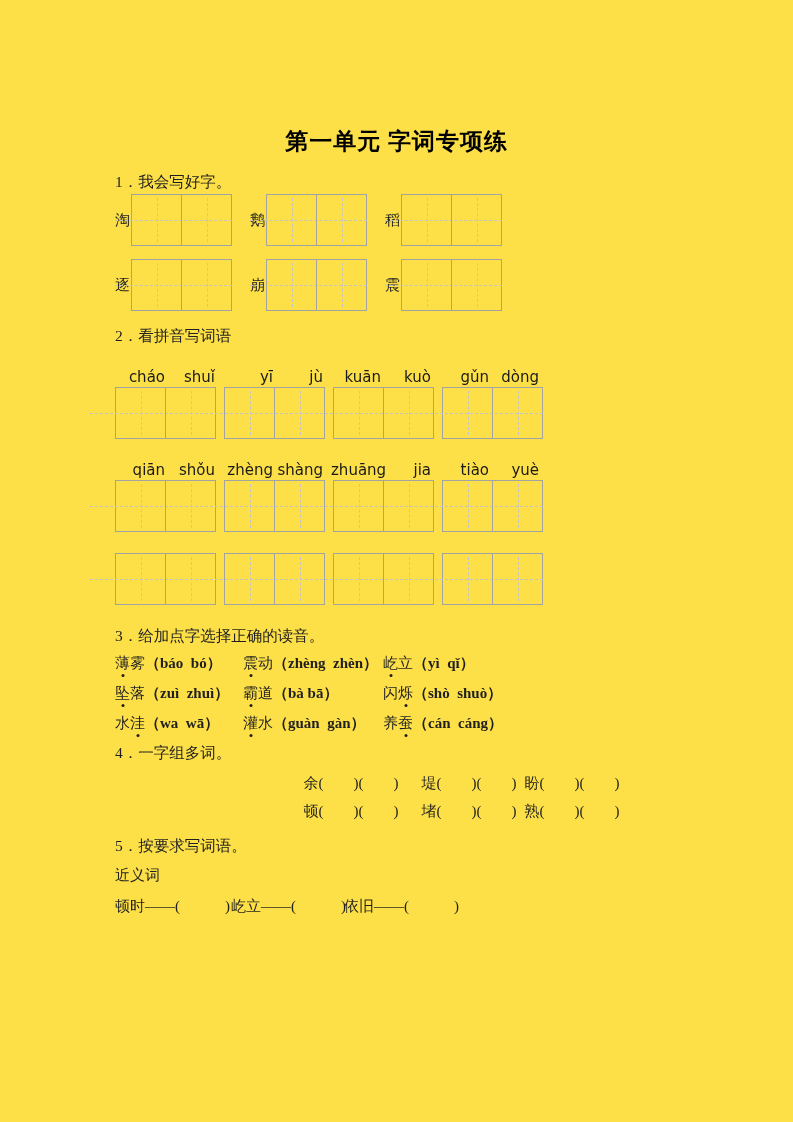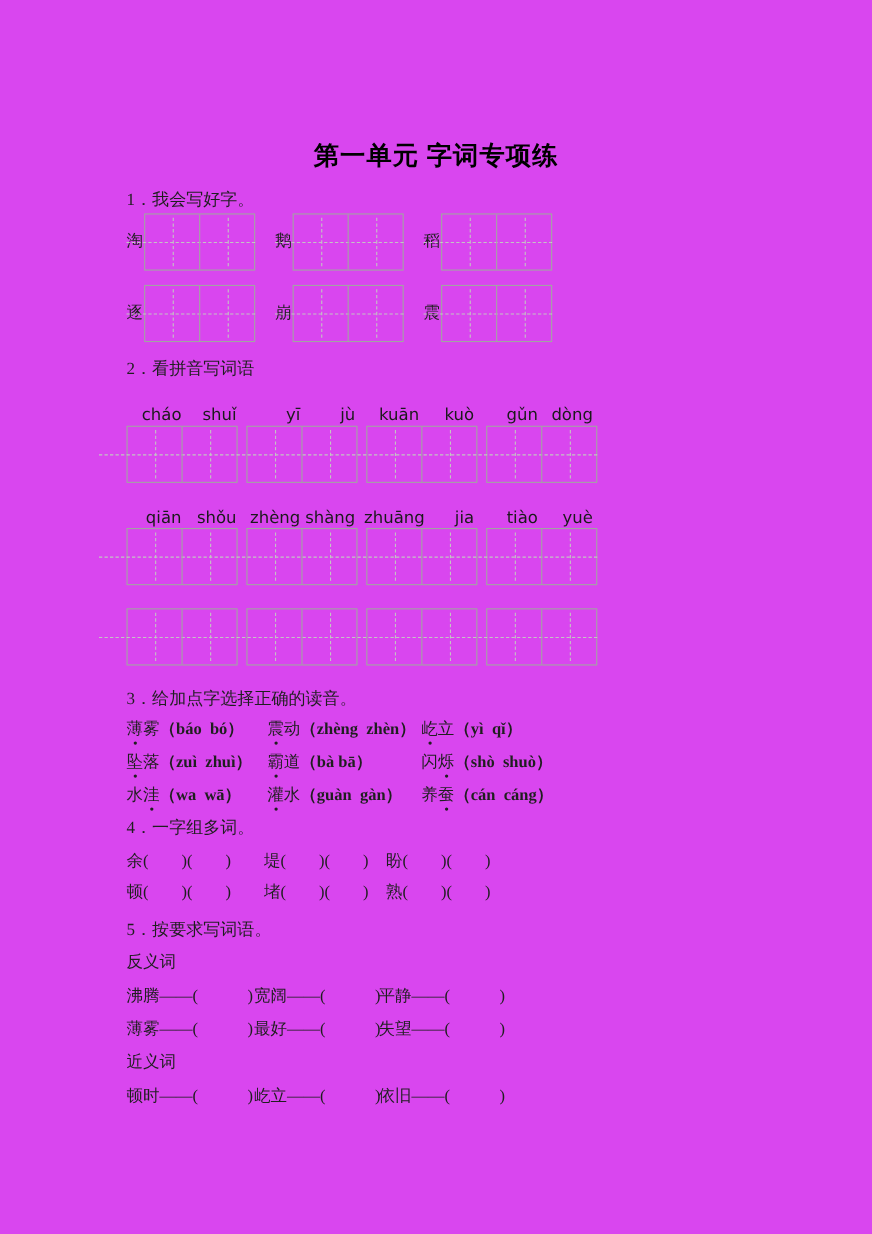--- a/index.html
+++ b/index.html
@@ -1,17 +1,17 @@
 <!DOCTYPE html>
 <html><head>
 <meta charset="utf-8">
 <style>
   html,body{margin:0;padding:0;background:#ffffff;}
   .page{
-    width:793px;height:1122px;position:relative;background:#d946ef;
+    width:793px;height:1122px;position:relative;background:#fde047;
     font-family:"Liberation Serif","DejaVu Serif",serif;color:#1f1f1f;
     box-sizing:border-box;overflow:hidden;
   }
   .title{
     padding-top:126px;text-align:center;font-size:23px;font-weight:700;
     letter-spacing:1px;line-height:32px;color:#000;margin-bottom:14px;
   }
   .content{padding-left:115px;}
   .q-heading{font-size:15.5px;line-height:20px;}
   
@@ -60,21 +60,21 @@
   }
   .q3-pinyin{white-space:pre;font-weight:bold;}
   #q3-rows{margin-bottom:10px;}
   
   #q4-heading{margin-bottom:10px;}
   .pair-row{line-height:20px;font-size:15px;white-space:pre;}
   .q4-row{margin-bottom:8px;}
   .q4-item{display:inline-block;white-space:pre;}
   .q4-row .q4-item:nth-child(1){width:125px;}
   .q4-row .q4-item:nth-child(2){width:111px;}
-  #q4-rows{margin-bottom:15px;}
+  #q4-rows{margin-bottom:15px;text-align:center;}
   #q5-heading{margin-bottom:9px;font-family:Liberation Serif, serif;}
   .q5-sublabel{font-size:15px;line-height:20px;margin-bottom:11px;}
   .q5-row{margin-bottom:10px;}
   .q5-item{display:inline-block;white-space:pre;}
   .q5-row .q5-item:nth-child(1){width:116px;}
   .q5-row .q5-item:nth-child(2){width:113px;}
   .q5-section{margin-bottom:5px;}
   
   .footer{
     position:absolute;left:0;right:0;top:1076px;text-align:center;
@@ -248,25 +248,20 @@
 
     <div class="q-heading" id="q4-heading">4．一字组多词。</div>
     <div id="q4-rows">
         <div class="pair-row q4-row"><span class="q4-item">余(　　)(　　)</span><span class="q4-item">堤(　　)(　　)</span><span class="q4-item">盼(　　)(　　)</span></div>
         <div class="pair-row q4-row"><span class="q4-item">顿(　　)(　　)</span><span class="q4-item">堵(　　)(　　)</span><span class="q4-item">熟(　　)(　　)</span></div>
       </div>
 
     <div class="q-heading" id="q5-heading">5．按要求写词语。</div>
     <div id="q5-sections">
         <div class="q5-section">
-          <div class="q5-sublabel">反义词</div>
-          <div class="pair-row q5-row"><span class="q5-item">沸腾——(　　　)</span><span class="q5-item">宽阔——(　　　)</span><span class="q5-item">平静——(　　　)</span></div>
-          <div class="pair-row q5-row"><span class="q5-item">薄雾——(　　　)</span><span class="q5-item">最好——(　　　)</span><span class="q5-item">失望——(　　　)</span></div>
-        </div>
-        <div class="q5-section">
           <div class="q5-sublabel">近义词</div>
           <div class="pair-row q5-row"><span class="q5-item">顿时——(　　　)</span><span class="q5-item">屹立——(　　　)</span><span class="q5-item">依旧——(　　　)</span></div>
         </div>
       </div>
 
   </div>
 
 </div>
 
 </body></html>

